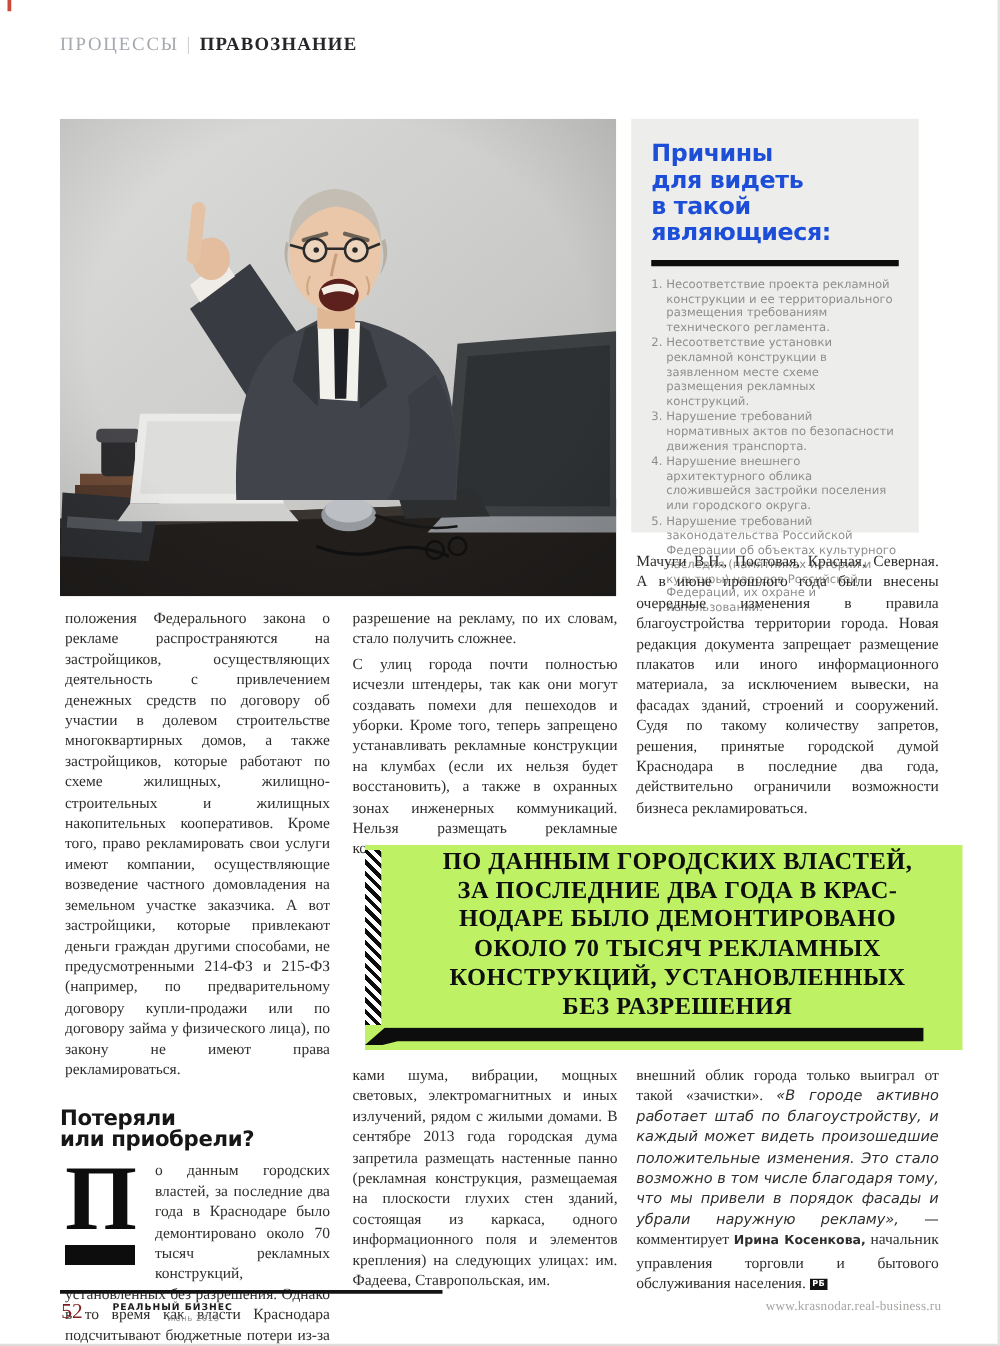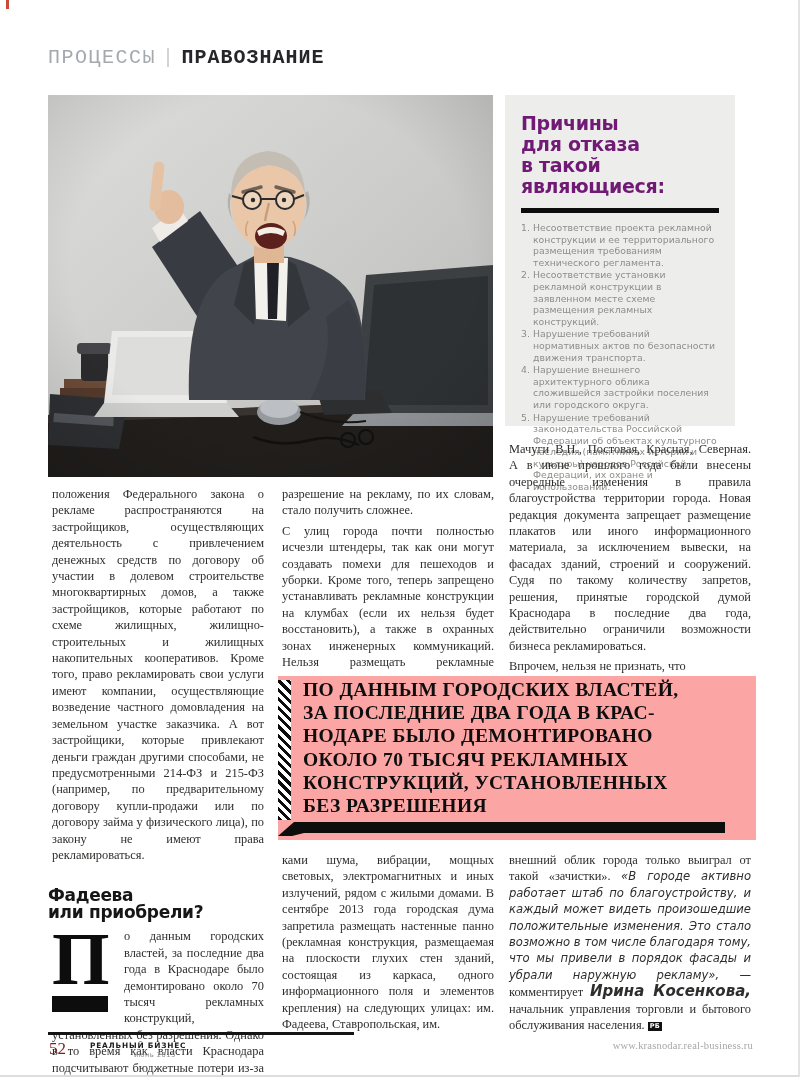--- a/index.html
+++ b/index.html
@@ -5,34 +5,34 @@
   * { margin:0; padding:0; box-sizing:border-box; }
   html,body { background:#ffffff; }
   .page {
     position:relative; width:800px; height:1077px; background:#ffffff;
     font-family:"Liberation Serif", serif; overflow:hidden;
     border-right:2px solid #e3e3e1; border-bottom:2px solid #dedddb;
   }
   .crop-mark { position:absolute; left:6px; top:0; width:3px; height:9px; background:#c94a39; }
 
   
-  .kicker-row { position:absolute; left:48px; top:46px; font-size:20px; letter-spacing:1.5px;font-family:Liberation Mono, monospace; }
+  .kicker-row { position:absolute; left:48px; top:28px; font-size:15px; letter-spacing:1.5px; }
   .kicker { color:#a4a9ae; }
   .kicker-divider { color:#c9ccce; padding:0 6px; }
   .section-title { color:#26262a; font-weight:bold; letter-spacing:1px; }
 
   
   .photo { position:absolute; left:48px; top:95px; width:445px; height:382px; }
   .photo svg { display:block; width:100%; height:100%; }
 
   
   .sidebar { position:absolute; left:505px; top:95px; width:230px; height:331px;
              background:#ededeb; padding:18px 16px 14px 16px; }
   .sidebar-title { font-family:"DejaVu Sans", sans-serif; font-weight:bold;
-                   font-size:19px; line-height:21px; color:#701a75; letter-spacing:-0.3px; }
+                   font-size:19px; line-height:21px; color:#1d4ed8; letter-spacing:-0.3px; }
   .sidebar-rule { height:5px; background:#0d0d0d; margin:11px 0 9px 0; }
   .sidebar-list { list-style:none; counter-reset:reason; }
   .sidebar-list li { counter-increment:reason; position:relative; padding-left:12px;
                      font-family:"DejaVu Sans", sans-serif; font-size:9.3px; line-height:11.6px;
                      color:#8d8d8b; margin-bottom:1px; }
   .sidebar-list li::before { content:counter(reason) "."; position:absolute; left:0; top:0; }
 
   
   .bodycol { position:absolute; text-align:justify; color:#2f2e2c;
              font-size:12.4px; line-height:16.4px; }
@@ -46,33 +46,33 @@
   .subhead { font-family:"DejaVu Sans", sans-serif; font-weight:bold; font-size:17px;
              line-height:16.5px; color:#161616; letter-spacing:-0.3px;
              margin:24px 0 8px 0 !important; text-align:left; }
 
   .dropcap-box { float:left; width:64px; height:84px; margin:2px 8px 0 0; }
   .dropcap { font-size:74px; line-height:58px; font-weight:bold; color:#0d0d0d;
              font-family:"Liberation Serif", serif; display:block; }
   .dropcap-bar { width:56px; height:16px; background:#0d0d0d; margin-top:8px; }
 
   
-  .pullquote { position:absolute; left:278px; top:676px; width:478px; height:164px; background:#fca5a5; }
+  .pullquote { position:absolute; left:292px; top:676px; width:478px; height:164px; background:#bef264;text-align:center; }
   .pq-hatch { position:absolute; left:0; top:4px; width:13px; height:140px;
               background:repeating-linear-gradient(45deg,#0d0d0d 0 3px,#ffffff 3px 6.5px); }
   .pq-text { position:absolute; left:25px; top:2px; width:450px;
              font-family:"Liberation Serif", serif; font-weight:bold; font-size:19.5px;
              line-height:23.2px; color:#0e0e0e; letter-spacing:0.4px; }
   .pq-bar { position:absolute; left:0; top:146px; width:447px; height:14px; background:#0d0d0d;
             clip-path:polygon(0 100%, 16px 0, 100% 0, 100% 78%, 26px 78%, 14px 100%);
             -webkit-clip-path:polygon(0 100%, 16px 0, 100% 0, 100% 78%, 26px 78%, 14px 100%); }
 
   
   .q-italic { font-family:"DejaVu Sans", sans-serif; font-style:italic; font-size:11.6px; }
-  .q-author { font-family:"DejaVu Sans", sans-serif; font-weight:bold; font-size:15px;font-style:italic; }
+  .q-author { font-family:"DejaVu Sans", sans-serif; font-weight:bold; font-size:10px; }
   .end-badge { display:inline-block; background:#111; color:#fff; font-family:"DejaVu Sans", sans-serif;
                font-weight:bold; font-size:6.5px; line-height:9px; padding:0 2px; height:9px;
                vertical-align:1px; letter-spacing:0.3px; }
 
   
   .footer-rule { position:absolute; left:48px; top:1032px; width:306px; height:3px; background:#141414; }
   .page-number { position:absolute; left:49px; top:1039px; font-size:17px; color:#7f1d1d;
                  font-family:Liberation Serif, serif; }
   .mag-block { position:absolute; left:90px; top:1041px; font-family:"DejaVu Sans", sans-serif; }
   .mag-name { font-size:7.4px; font-weight:bold; letter-spacing:0.8px; color:#1c1c1c; }
@@ -178,56 +178,55 @@
 
         <path d="M300,205 Q322,235 316,305 L262,305 Q286,262 278,222 Z" fill="#3a3e44"></path>
       </g>
       <rect width="445" height="382" fill="url(#vig)"></rect>
     </svg>
   </div>
 
   <div class="sidebar">
     <div class="sidebar-title">
       <div>Причины</div>
-      <div>для отказа</div>
+      <div>для видеть</div>
       <div>в такой</div>
       <div>являющиеся:</div>
     </div>
     <div class="sidebar-rule"></div>
     <ol class="sidebar-list">
       <li>Несоответствие проекта рекламной конструкции и ее территориального размещения требованиям технического регламента.</li>
       <li>Несоответствие установки рекламной конструкции в заявленном месте схеме размещения рекламных конструкций.</li>
       <li>Нарушение требований нормативных актов по безопасности движения транспорта.</li>
       <li>Нарушение внешнего архитектурного облика сложившейся застройки поселения или городского округа.</li>
       <li>Нарушение требований законодательства Российской Федерации об объектах культурного наследия (памятниках истории и культуры) народов Российской Федерации, их охране и использовании.</li>
     </ol>
   </div>
 
   <div class="bodycol col1">
     <p>положения Федерального закона о рекламе распространяются на застройщиков, осуществляющих деятельность с привлечением денежных средств по договору об участии в долевом строительстве многоквартирных домов, а также застройщиков, которые работают по схеме жилищных, жилищно-строительных и жилищных накопительных кооперативов. Кроме того, право рекламировать свои услуги имеют компании, осуществляющие возведение частного домовладения на земельном участке заказчика. А вот застройщики, которые привлекают деньги граждан другими способами, не предусмотренными 214-ФЗ и 215-ФЗ (например, по предварительному договору купли-продажи или по договору займа у физического лица), по закону не имеют права рекламироваться.</p>
     <p class="subhead">
-      <span style="display:block">Фадеева</span>
+      <span style="display:block">Потеряли</span>
       <span style="display:block">или приобрели?</span>
     </p>
     <p>
       <span class="dropcap-box">
         <span class="dropcap">П</span>
         <span class="dropcap-bar" style="display:block"></span>
       </span><span>о данным городских властей, за последние два года в Краснодаре было демонтировано около 70 тысяч рекламных конструкций, установленных без разрешения. Однако в то время как власти Краснодара подсчитывают бюджетные потери из-за недобросовестности предпринимателей, последние сетуют на снижение потока клиентов, связывая это с рекламными нововведениями. Да и</span>
     </p>
   </div>
 
   <div class="bodycol col2">
     <p>разрешение на рекламу, по их словам, стало получить сложнее.</p>
     <p>С улиц города почти полностью исчезли штендеры, так как они могут создавать помехи для пешеходов и уборки. Кроме того, теперь запрещено устанавливать рекламные конструкции на клумбах (если их нельзя будет восстановить), а также в охранных зонах инженерных коммуникаций. Нельзя размещать рекламные конструкции, являющиеся источни-</p>
   </div>
 
   <div class="bodycol col3">
     <p>Мачуги В.Н., Постовая, Красная, Северная. А в июне прошлого года были внесены очередные изменения в правила благоустройства территории города. Новая редакция документа запрещает размещение плакатов или иного информационного материала, за исключением вывески, на фасадах зданий, строений и сооружений. Судя по такому количеству запретов, решения, принятые городской думой Краснодара в последние два года, действительно ограничили возможности бизнеса рекламироваться.</p>
-    <p>Впрочем, нельзя не признать, что</p>
   </div>
 
   <div class="pullquote">
     <div class="pq-hatch"></div>
     <div class="pq-text">
       <div>ПО ДАННЫМ ГОРОДСКИХ ВЛАСТЕЙ,</div>
       <div>ЗА ПОСЛЕДНИЕ ДВА ГОДА В КРАС-</div>
       <div>НОДАРЕ БЫЛО ДЕМОНТИРОВАНО</div>
       <div>ОКОЛО 70 ТЫСЯЧ РЕКЛАМНЫХ</div>
       <div>КОНСТРУКЦИЙ, УСТАНОВЛЕННЫХ</div>

